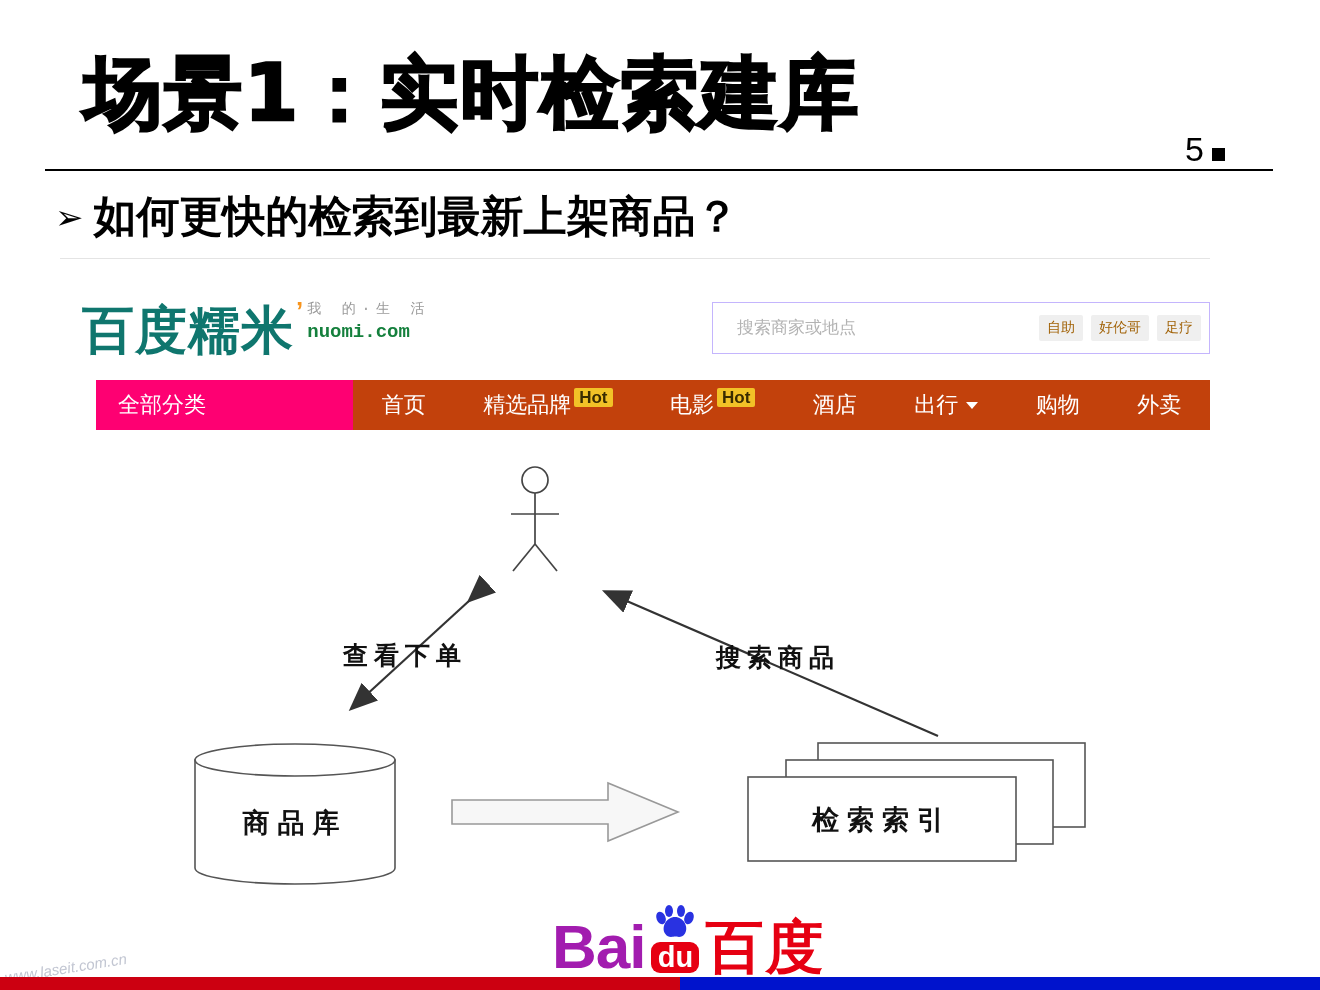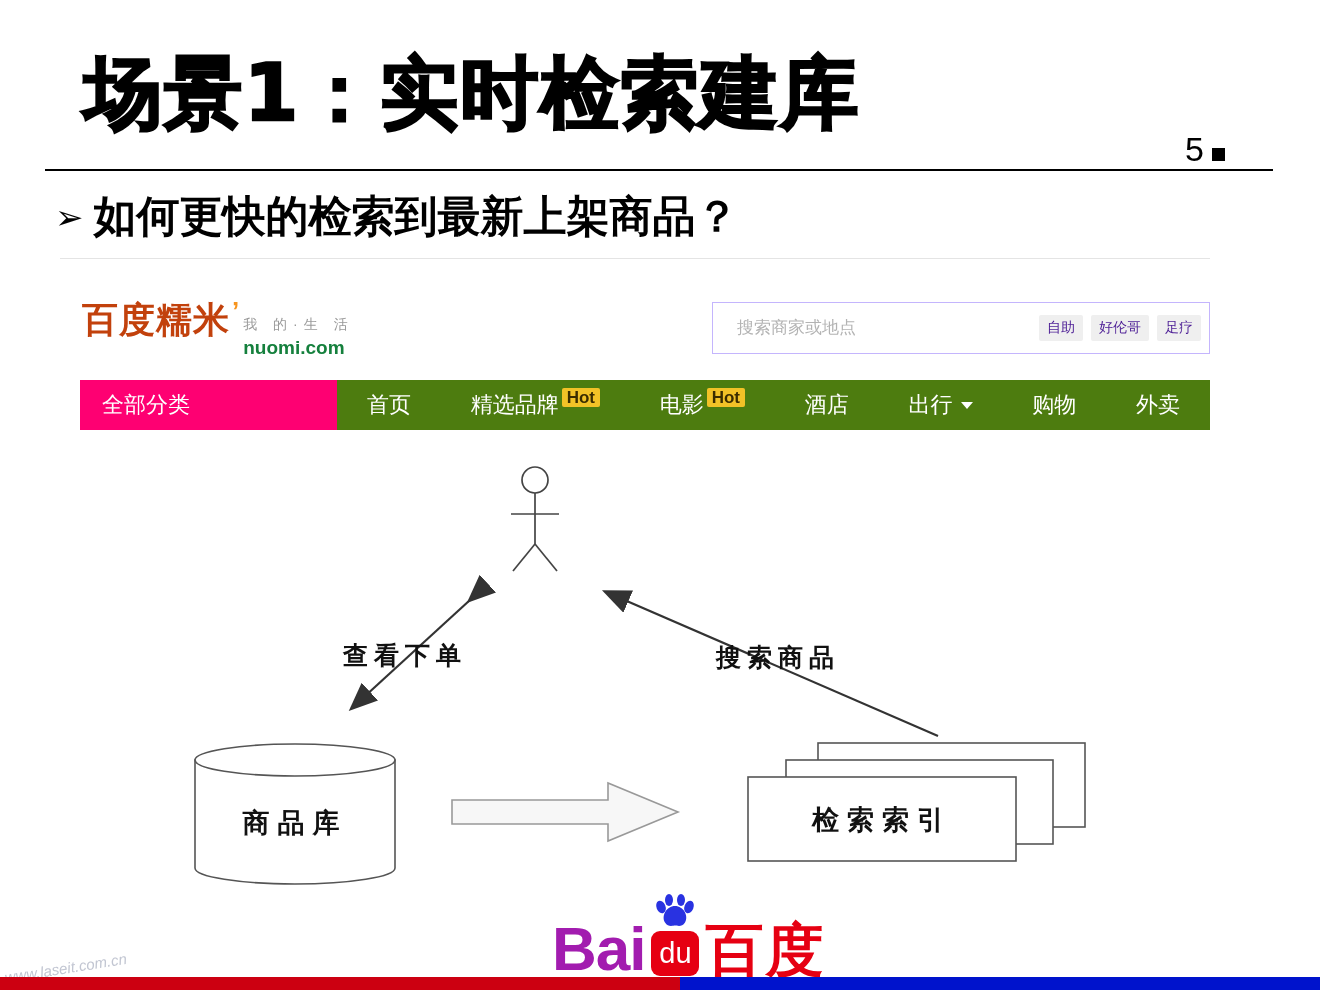--- a/index.html
+++ b/index.html
@@ -11,50 +11,50 @@
   .pagenum{position:absolute;left:1185px;top:130px;font-size:34px;color:#000;display:flex;align-items:center;gap:8px;}
   .pagenum .sq{width:13px;height:13px;background:#000;display:inline-block;margin-top:10px;}
   .title-rule{position:absolute;left:45px;top:169px;width:1228px;height:2px;background:#000;}
   
   .bullet{position:absolute;left:55px;top:188px;font-size:43px;font-weight:700;color:#000;
           font-family:"DejaVu Serif",serif;display:flex;align-items:center;gap:10px;}
   .bullet .marker{font-size:34px;font-weight:400;}
   .subline{position:absolute;left:60px;top:258px;width:1150px;height:1px;background:#e4e4e4;}
   
   .logo{position:absolute;left:82px;top:296px;display:flex;align-items:flex-start;}
-  .logo-cn{font-size:36px;font-weight:900;color:#c2410c;letter-spacing:1px;}
+  .logo-cn{font-size:52px;font-weight:900;color:#0f766e;letter-spacing:1px;}
   .logo-accent{font-size:26px;font-weight:900;color:#f7941d;margin:0 4px 0 2px;}
-  .logo-side{display:flex;flex-direction:column;margin-top:20px;}
+  .logo-side{display:flex;flex-direction:column;margin-top:4px;font-family:Liberation Mono, monospace;}
   .tagline{font-size:14px;color:#9a9a9a;letter-spacing:6px;}
   .domain{font-size:19px;font-weight:800;color:#15803d;margin-top:3px;}
   .searchbox{position:absolute;left:712px;top:302px;width:496px;height:50px;border:1px solid #c4b5fd;
              background:#fff;display:flex;align-items:center;}
   .searchbox input{flex:1;border:none;outline:none;font-size:17px;color:#444;padding:0 0 0 24px;
                    background:transparent;font-family:"Liberation Sans",sans-serif;}
   .searchbox input::placeholder{color:#b3b3b3;}
-  .tag{font-size:14px;color:#4c1d95;background:#efefef;padding:4px 8px;margin-right:8px;border-radius:2px;
+  .tag{font-size:14px;color:#a16207;background:#efefef;padding:4px 8px;margin-right:8px;border-radius:2px;
        white-space:nowrap;cursor:pointer;}
   .navbar{position:absolute;left:80px;top:380px;width:1130px;height:50px;display:flex;}
   .cat{width:257px;height:50px;background:#fe0072;color:#fff;font-size:22px;display:flex;
-       align-items:center;padding-left:22px;box-sizing:border-box;cursor:pointer;}
-  .navitems{flex:1;background:#4d7c0f;display:flex;justify-content:space-around;align-items:center;}
+       align-items:center;padding-left:22px;box-sizing:border-box;cursor:pointer;margin-left:16px;}
+  .navitems{flex:1;background:#c2410c;display:flex;justify-content:space-around;align-items:center;}
   .navitem{color:#fff;font-size:22px;display:flex;align-items:flex-start;gap:3px;cursor:pointer;white-space:nowrap;}
   .hot{background:#f2c227;color:#3a2c00;font-size:17px;font-weight:700;padding:1px 5px;border-radius:2px;
        margin-top:-2px;line-height:17px;}
   .caret{width:0;height:0;border-left:6px solid transparent;border-right:6px solid transparent;
          border-top:7px solid #fff;align-self:center;margin-left:5px;}
   
   .diagram{position:absolute;left:0;top:440px;}
   .dlabel{font-family:"DejaVu Serif",serif;font-weight:700;fill:#111;}
   
   .baidu{position:absolute;left:552px;top:893px;display:flex;align-items:flex-end;gap:6px;}
   .bai{font-size:62px;font-weight:800;color:#a21caf;line-height:0.85;letter-spacing:-1px;}
   .du-col{display:flex;flex-direction:column;align-items:center;}
-  .du-box{width:48px;height:45px;background:#e60012;border-radius:9px;color:#fff;font-size:29px;
-          font-weight:400;display:flex;align-items:center;justify-content:center;margin-top:2px;}
+  .du-box{width:48px;height:31px;background:#e60012;border-radius:9px;color:#fff;font-size:29px;
+          font-weight:700;display:flex;align-items:center;justify-content:center;margin-top:2px;}
   .bd-cn{font-size:58px;font-weight:900;color:#e60012;line-height:0.9;letter-spacing:2px;margin-top:28px;}
   
   .watermark{position:absolute;left:6px;bottom:4px;color:#c2c6d2;font-size:15px;font-style:italic;
              transform:rotate(-9deg);transform-origin:left bottom;}
   .bar-red{position:absolute;left:0;bottom:0;width:680px;height:13px;background:#cc0011;}
   .bar-blue{position:absolute;left:680px;bottom:0;width:640px;height:13px;background:#0013cc;}
 </style>
 </head>
 <body>
 

